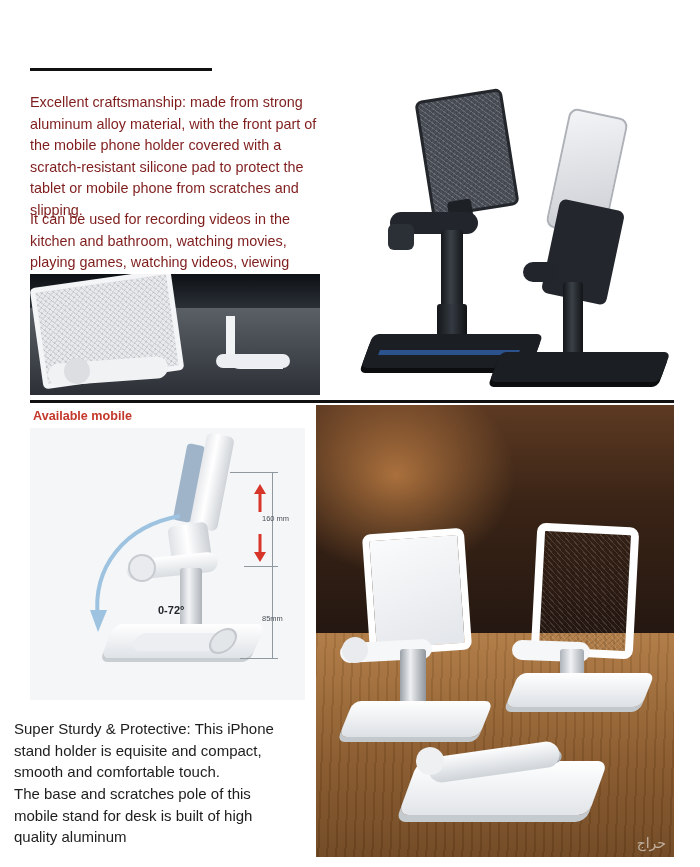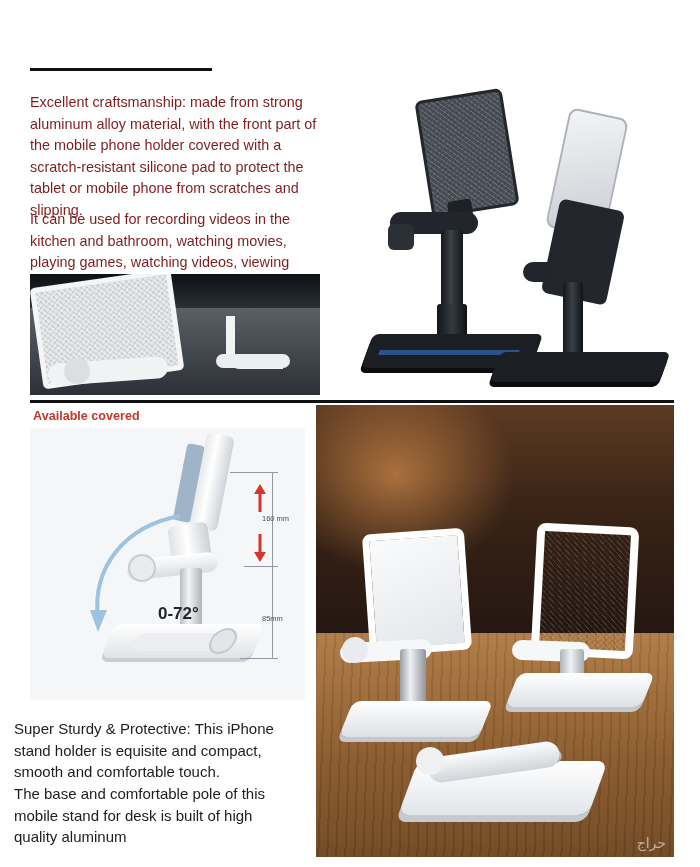--- a/index.html
+++ b/index.html
@@ -348,21 +348,21 @@
     color: #4c5157;
   }
   #dim160 { left: 232px; top: 86px; }
   #dim85 { left: 232px; top: 186px; }
   .dg-redarrows {
     position: absolute; left: 224px; top: 56px; width: 12px; height: 78px;
   }
   .dg-angle-label {
     position: absolute;
     left: 128px; top: 176px;
-    font-size: 17px;
+    font-size: 11px;
     font-weight: bold;
     color: #22262b;
   }
 
   
   .photo-right {
     position: absolute;
     left: 316px;
     top: 405px;
     width: 358px;
@@ -509,21 +509,21 @@
     <div class="pl-floor"></div>
     <div class="pl-tablet"></div>
     <div class="pl-arm"></div>
     <div class="pl-knob"></div>
     <div class="pl-hook"></div>
     <div class="pl-hookbar"></div>
   </div>
 
   <div class="divider"></div>
 
-  <div class="colors-label">Available covered</div>
+  <div class="colors-label">Available mobile</div>
   <div class="swatch" id="swatch-black"></div>
   <div class="swatch" id="swatch-white"></div>
 
   <div class="diagram">
     <div class="dg-clip"></div>
     <div class="dg-armtop"></div>
     <div class="dg-mid"></div>
     <div class="dg-armleft"></div>
     <div class="dg-knob"></div>
     <div class="dg-pole"></div>
@@ -572,15 +572,15 @@
 
     <div class="prF-base"></div>
     <div class="prF-pole"></div>
     <div class="prF-roll"></div>
     <div class="prF-knob"></div>
 
     <div class="watermark">حراج</div>
   </div>
 
   <p class="bottom-text" id="bottom1">Super Sturdy &amp; Protective: This iPhone stand holder is equisite and compact, smooth and comfortable touch.</p>
-  <p class="bottom-text" id="bottom2">The base and comfortable pole of this mobile stand for desk is built of high quality aluminum</p>
+  <p class="bottom-text" id="bottom2">The base and scratches pole of this mobile stand for desk is built of high quality aluminum</p>
 
 </div>
 
 </body></html>

